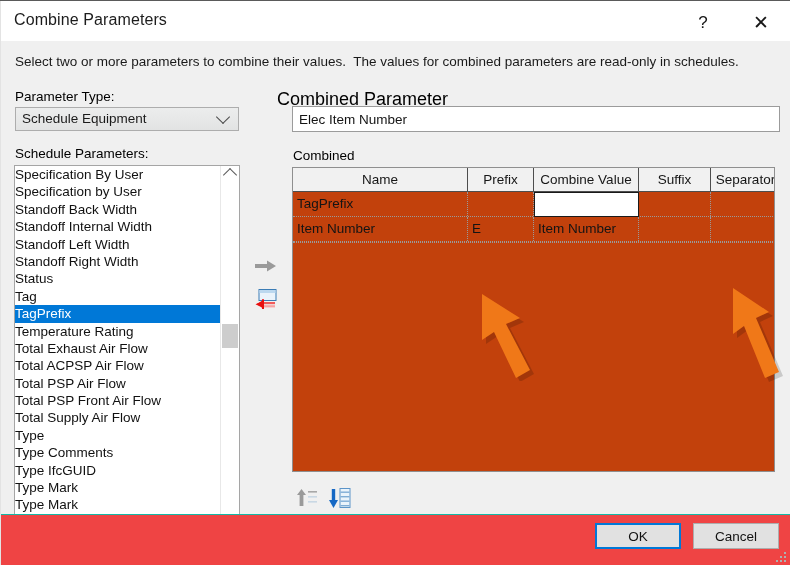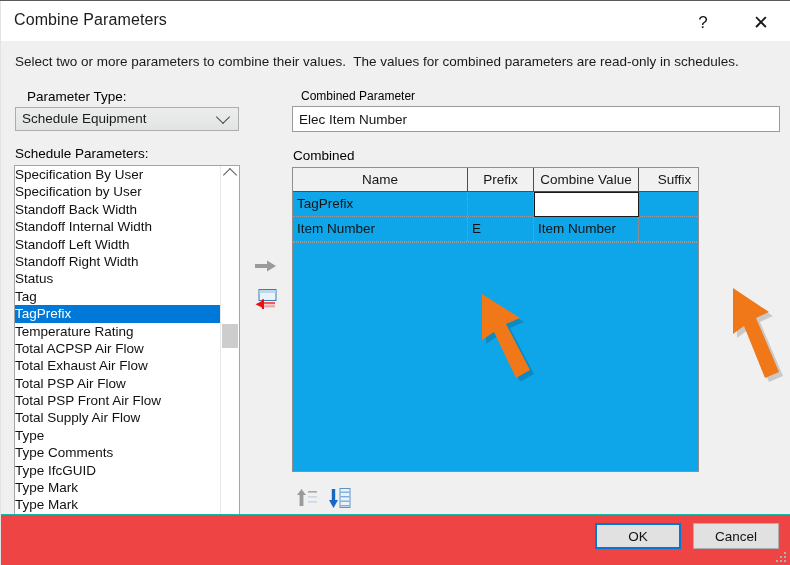--- a/index.html
+++ b/index.html
@@ -87,21 +87,20 @@
     color: #1a1a1a;
     white-space: pre;
   }
 
   
   #label-parameter-type {
     position: absolute;
     left: 14px; top: 48px;
     font-size: 13.5px;
     white-space: nowrap;
-    margin-left: 12px;
   }
   #parameter-type-combo {
     position: absolute;
     left: 14px; top: 66px;
     width: 224px; height: 24px;
     background: linear-gradient(180deg,#eceded 0%, #e2e3e3 100%);
     border: 1px solid #adadad;
     box-sizing: border-box;
     cursor: default;
   }
@@ -239,22 +238,22 @@
   #remove-param-button {
     position: absolute;
     left: 254px; top: 248px;
     width: 22px; height: 20px;
     cursor: default;
   }
 
   
   #label-combined-parameter {
     position: absolute;
-    left: 300px; top: 48px;
-    font-size: 12px;
+    left: 276px; top: 48px;
+    font-size: 18px;
     white-space: nowrap;
   }
   #combined-parameter-input {
     position: absolute;
     left: 291px; top: 65px;
     width: 488px; height: 26px;
     background: #ffffff;
     border: 1px solid #9b9b9b;
     box-sizing: border-box;
     font-family: "Liberation Sans", sans-serif;
@@ -267,22 +266,22 @@
     position: absolute;
     left: 292px; top: 107px;
     font-size: 13.5px;
     white-space: nowrap;
   }
 
   
   #combined-grid {
     position: absolute;
     left: 291px; top: 126px;
-    width: 407px; height: 305px;
-    background: #0ea5e9;
+    width: 483px; height: 305px;
+    background: #c2410c;
     border: 1px solid #8f8f8f;
     box-sizing: border-box;
     overflow: hidden;
   }
   #grid-header {
     position: absolute;
     left: 0; top: 0;
     height: 24px;
     width: 488px;
     display: flex;
@@ -451,22 +450,22 @@
           <div class="list-item">Specification By User</div>
           <div class="list-item">Specification by User</div>
           <div class="list-item">Standoff Back Width</div>
           <div class="list-item">Standoff Internal Width</div>
           <div class="list-item">Standoff Left Width</div>
           <div class="list-item">Standoff Right Width</div>
           <div class="list-item">Status</div>
           <div class="list-item">Tag</div>
           <div class="list-item selected">TagPrefix</div>
           <div class="list-item">Temperature Rating</div>
+          <div class="list-item">Total Exhaust Air Flow</div>
           <div class="list-item">Total ACPSP Air Flow</div>
-          <div class="list-item">Total Exhaust Air Flow</div>
           <div class="list-item">Total PSP Air Flow</div>
           <div class="list-item">Total PSP Front Air Flow</div>
           <div class="list-item">Total Supply Air Flow</div>
           <div class="list-item">Type</div>
           <div class="list-item">Type Comments</div>
           <div class="list-item">Type IfcGUID</div>
           <div class="list-item">Type Mark</div>
           <div class="list-item">Type Mark</div>
         </div>
 

